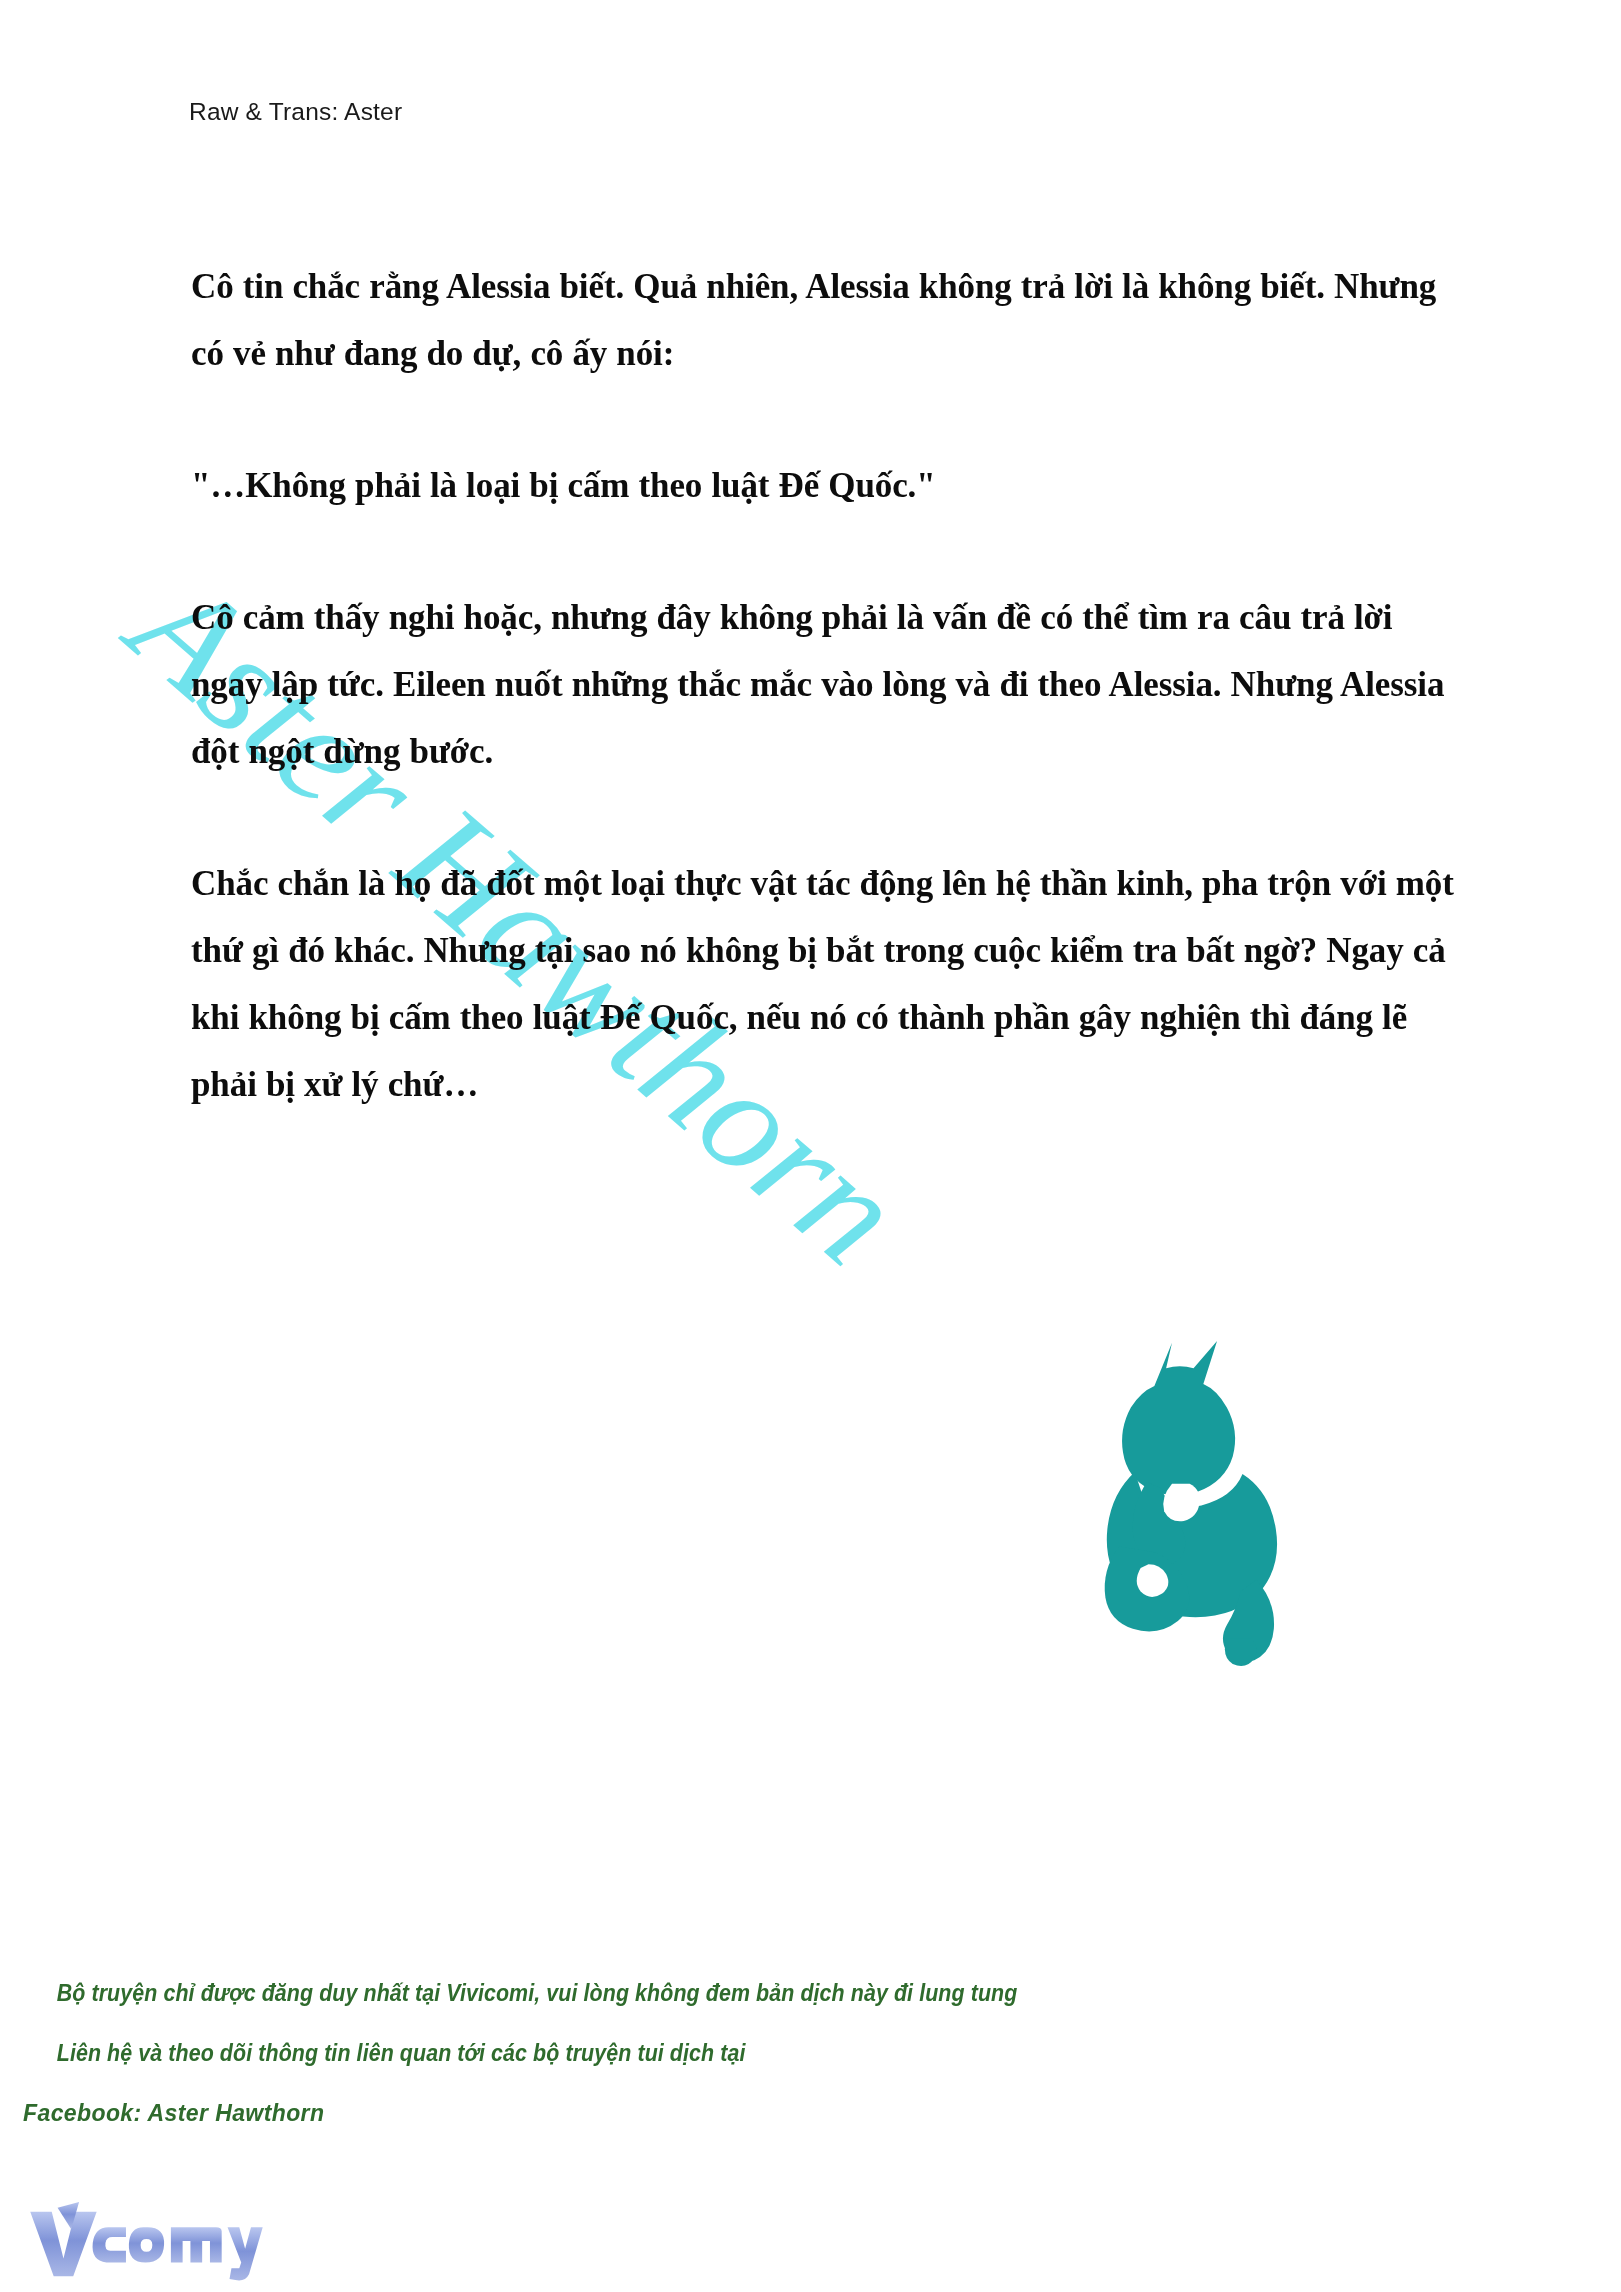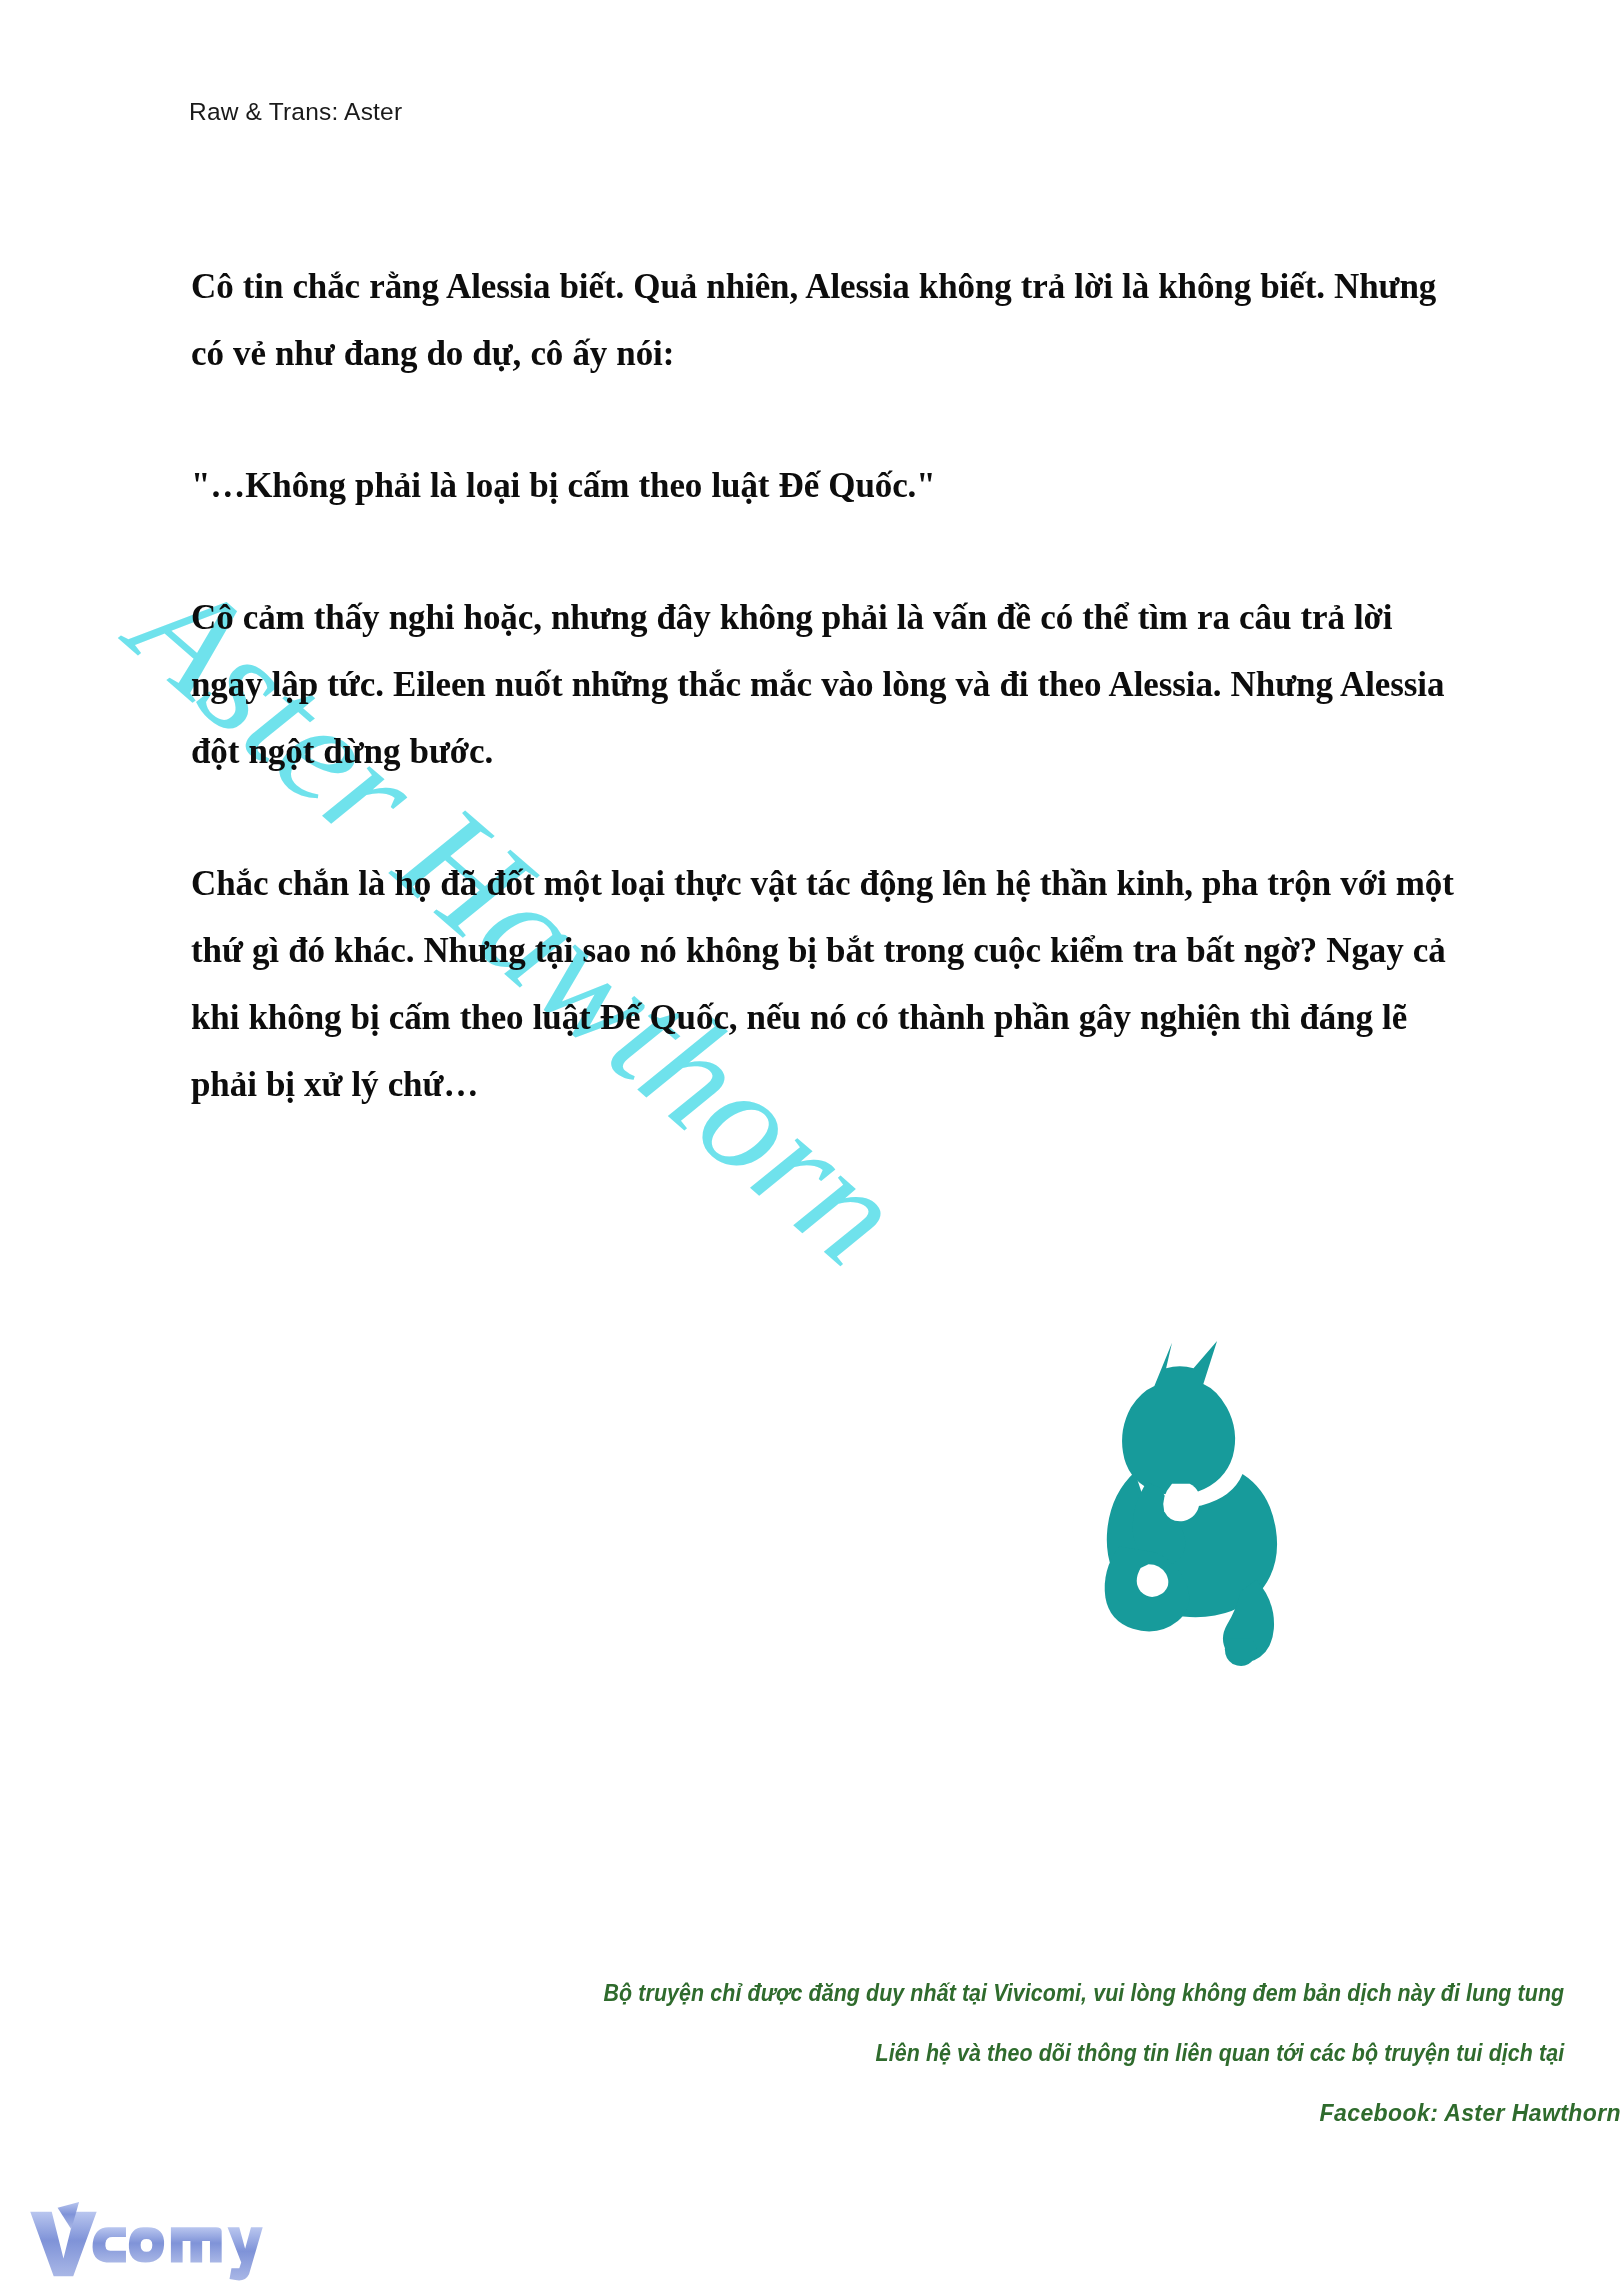--- a/index.html
+++ b/index.html
@@ -88,39 +88,40 @@
     pointer-events: none;
   }
   .cat-graphic svg { display: block; width: 100%; height: 100%; }
 
   
   .footer {
     position: absolute;
     left: 0;
     right: 0;
     top: 1980px;
-    text-align: right;
+    text-align: left;
     z-index: 3;
   }
   .footer-line {
     font-family: "Liberation Sans", sans-serif;
     font-weight: 700;
     font-style: italic;
     color: #2f6b2d;
     font-size: 23px;
     letter-spacing: 0.1px;
     transform: scaleX(0.93);
     transform-origin: center;
     white-space: nowrap;
   }
   .footer-line.l1 { margin-bottom: 33px; }
   .footer-line.l2 { margin-bottom: 33px; }
   .footer-line.l3 {
     transform: scaleX(1);
     letter-spacing: 0.4px;
+    padding-left: 23px;
   }
 
   
   .logo {
     position: absolute;
     left: 17.6px;
     top: 2198px;
     width: 255px;
     height: 84px;
     z-index: 3;

